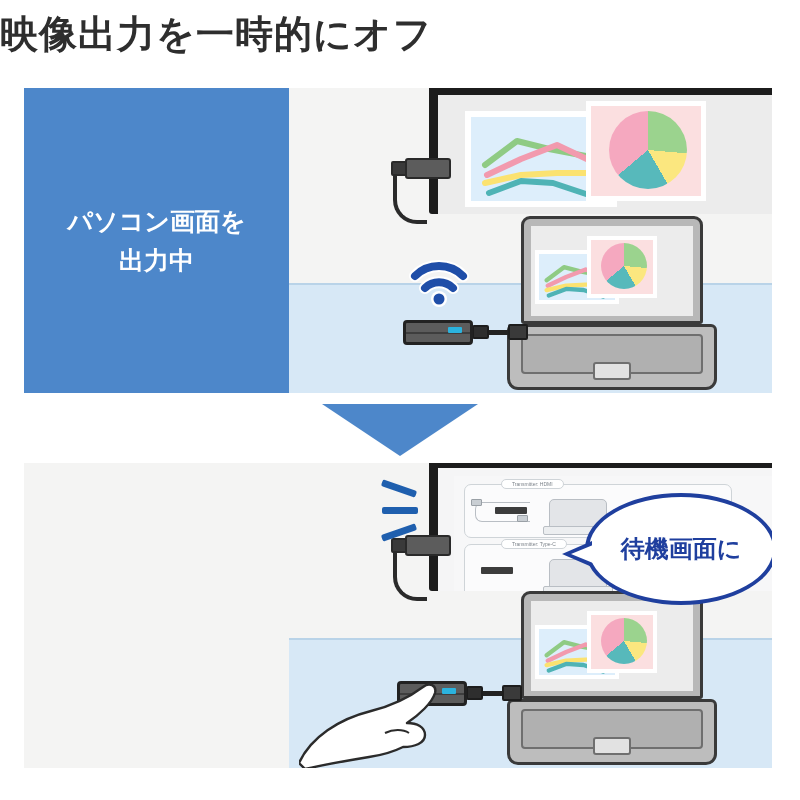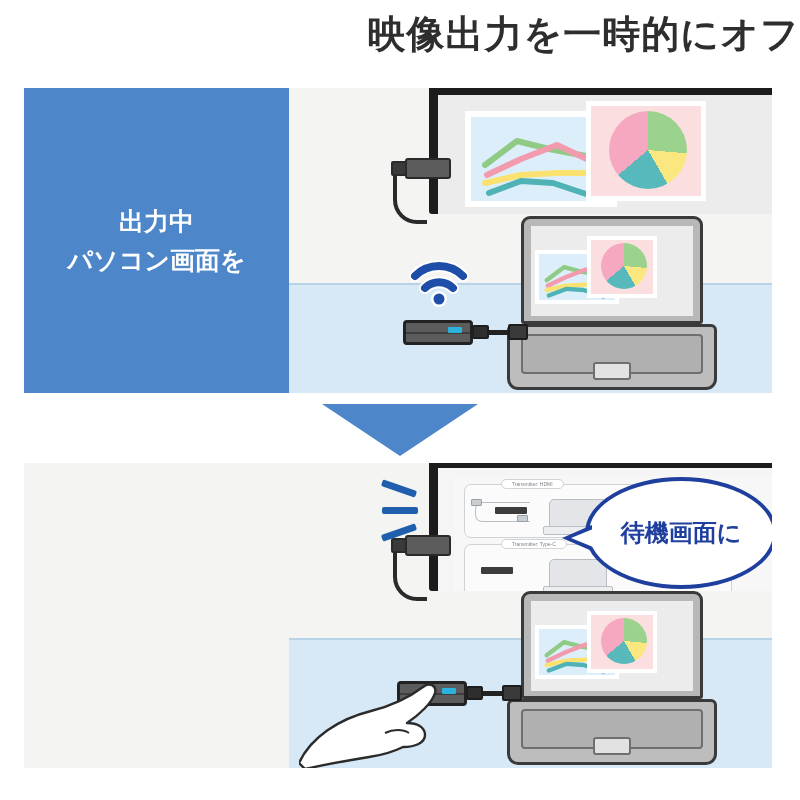--- a/index.html
+++ b/index.html
@@ -8,21 +8,21 @@
     background:#ffffff;
     font-family:"Liberation Sans","DejaVu Sans",sans-serif;
     overflow:hidden;
     position:relative;
   }
   .page{position:relative;width:800px;height:800px;}
 
   
   .title{
     position:absolute;left:0;top:14px;width:800px;
-    text-align:right;
+    text-align:left;
     font-size:38px;font-weight:bold;color:#2e2e2e;
     letter-spacing:1px;
     line-height:1.1;
   }
 
   
   .panel{
     position:absolute;left:24px;width:748px;height:305px;
     overflow:hidden;
     background:#f4f4f3;
@@ -283,22 +283,22 @@
 <body>
 
 <div class="page">
 
   <div class="title">映像出力を一時的にオフ</div>
 
   <div class="panel" id="panel1">
 
     <div class="label-box">
       <div>
+        <span>パソコン画面を</span>
         <span>出力中</span>
-        <span>パソコン画面を</span>
       </div>
     </div>
 
     <div class="scene">
       <div class="floor"></div>
 
       <div class="tv" id="tv1">
         <div class="tv-screen">
 
           <div class="shot-white" style="left:27px;top:16px;width:152px;height:96px;">
@@ -480,21 +480,21 @@
         <svg width="190" height="95" viewBox="0 0 190 95">
           <path d="M0 88 C12 62 40 44 72 36 C92 31 108 24 124 12
                    C130 7 138 10 136 18 C133 28 120 40 108 48
                    C118 48 126 52 126 60 C126 68 116 72 104 72
                    C96 76 84 80 70 82 C52 85 24 90 6 94 Z" fill="#ffffff" stroke="#2b2b2b" stroke-width="2.4" stroke-linejoin="round"></path>
           <path d="M86 58 C94 54 104 54 110 58" fill="none" stroke="#2b2b2b" stroke-width="2"></path>
         </svg>
       </div>
 
 
-      <div class="bubble-standby" style="left:296px;top:14px;">
+      <div class="bubble-standby" style="left:296px;top:30px;">
         <span class="tail2"></span>
         <span class="tail2b"></span>
         <div>
           <span style="display:block;">待機画面に</span>
         </div>
       </div>
 
     </div>
   </div>
 

